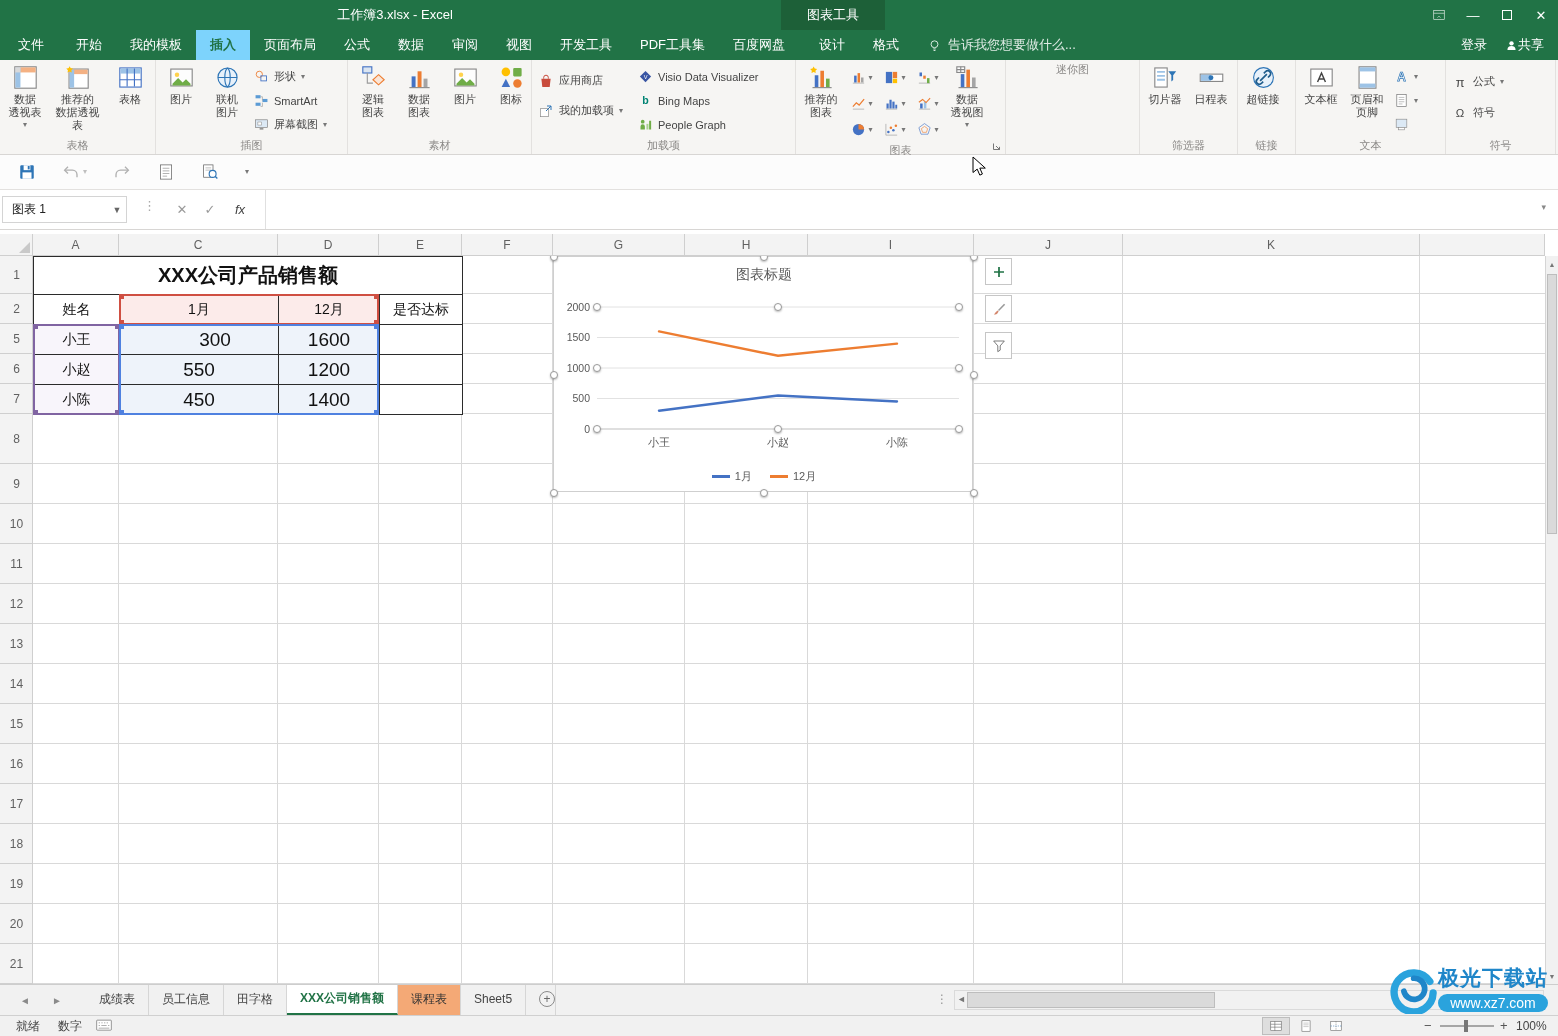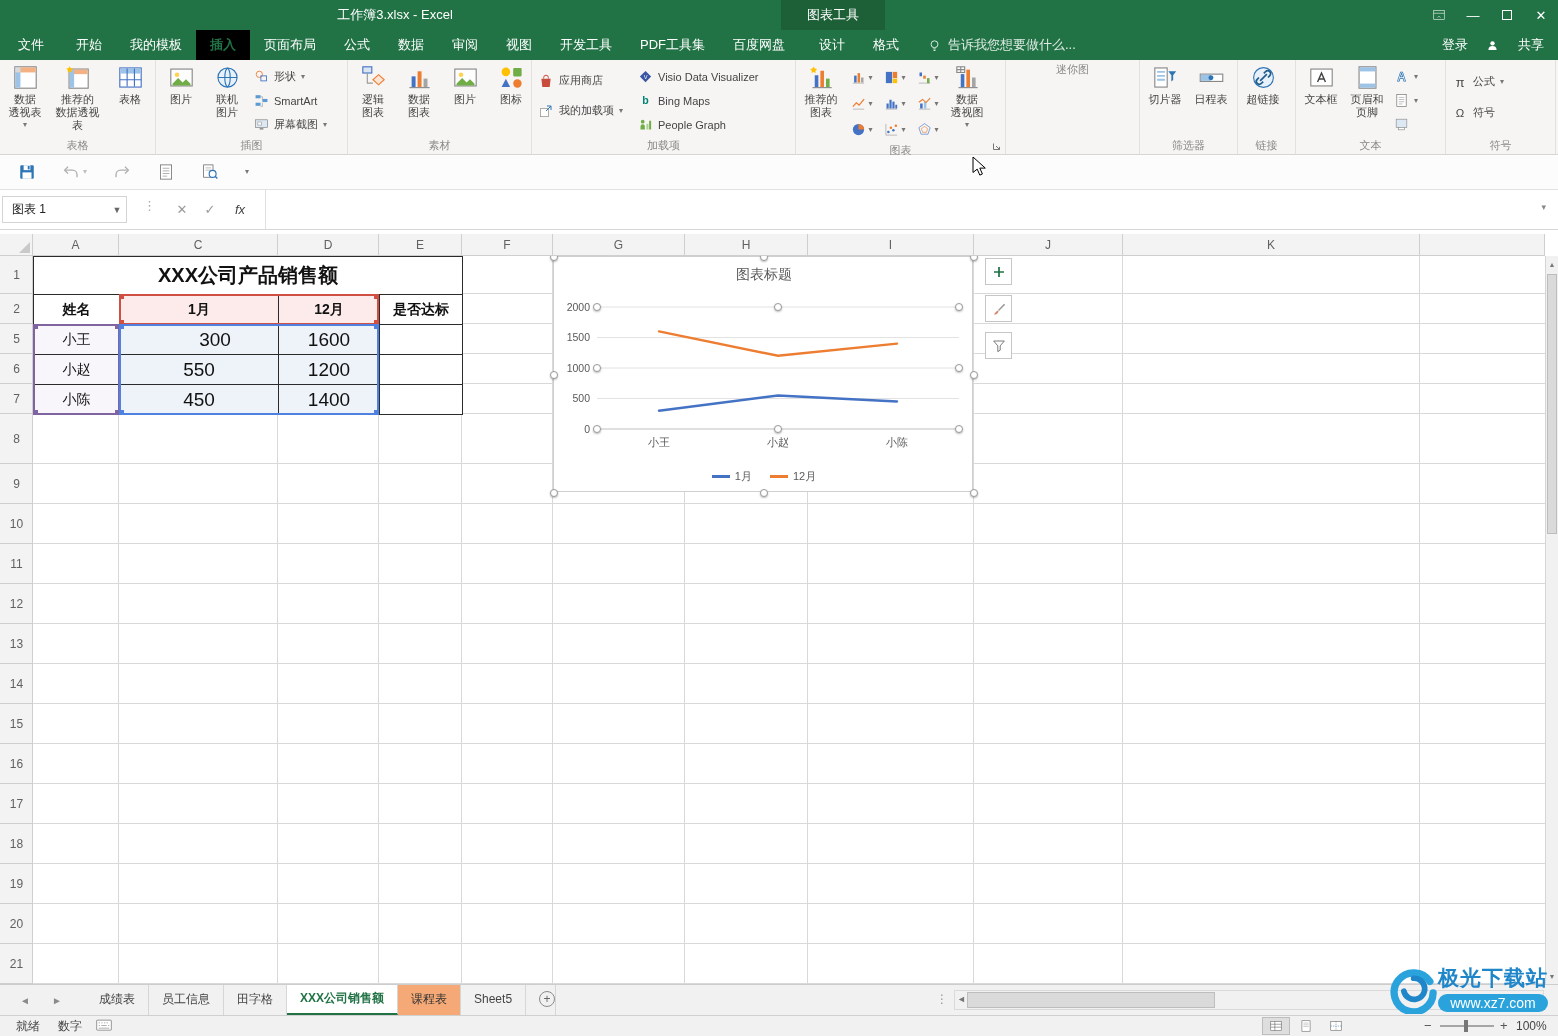--- a/index.html
+++ b/index.html
@@ -13,24 +13,24 @@
 .tb-title{position:absolute;left:250px;top:0;width:290px;height:30px;line-height:30px;text-align:center;font-size:13px;}
 .tb-context{position:absolute;left:781px;top:0;width:104px;height:30px;line-height:30px;text-align:center;background:#1d6038;font-size:13px;}
 .tb-controls{position:absolute;right:0;top:0;height:30px;display:flex;}
 .tb-btn{width:34px;height:30px;display:flex;align-items:center;justify-content:center;color:#fff;font-size:13px;}
 .maxbox{width:10px;height:10px;border:1px solid #fff;}
 
 
 .tabrow{position:absolute;left:0;top:30px;width:1558px;height:30px;background:#217346;display:flex;align-items:stretch;color:#fff;font-size:13px;}
 .rtab{padding:0 14px;line-height:30px;white-space:nowrap;}
 .rtab.file{padding:0 18px;}
-.rtab.active{background:#000000;color:#217346;font-weight:bold;}
+.rtab.active{background:#7dd3fc;color:#217346;font-weight:bold;}
 .tellme{display:flex;align-items:center;gap:6px;margin-left:14px;color:rgba(255,255,255,.85);}
 .tabrow-right{margin-left:auto;display:flex;align-items:center;gap:18px;padding-right:14px;}
-.share-btn{display:flex;align-items:center;gap:19px;}
+.share-btn{display:flex;align-items:center;gap:0;}
 
 
 .ribbon{position:absolute;left:0;top:60px;width:1558px;height:95px;background:#f6f5f3;border-bottom:1px solid #d8d6d4;display:flex;}
 .rgroup{position:relative;height:94px;border-right:1px solid #e3e1df;display:flex;flex-direction:column;padding:1px 2px 0 2px;}
 .rbody{flex:1;display:flex;align-items:flex-start;}
 .rlabel{height:17px;line-height:16px;text-align:center;color:#8a8886;font-size:11px;}
 .bb{min-width:46px;padding:3px 3px 0 3px;display:flex;flex-direction:column;align-items:center;gap:2px;}
 .bb .lbl{font-size:11px;line-height:13px;color:#444;text-align:center;white-space:pre-line;}
 .caret{font-size:8px;color:#777;line-height:8px;}
 .smallcol{display:flex;flex-direction:column;gap:3px;padding-top:5px;}
@@ -61,21 +61,21 @@
 .corner:after{content:"";position:absolute;right:2px;bottom:2px;border-left:11px solid transparent;border-bottom:11px solid #c9c9c9;}
 #colheads{position:absolute;left:33px;top:0;right:13px;height:22px;background:#f3f3f3;border-bottom:1px solid #cfcfcf;overflow:hidden;}
 .colhead{position:absolute;top:0;height:22px;line-height:22px;text-align:center;color:#616161;font-size:12px;border-right:1px solid #cfcfcf;}
 #rowheads{position:absolute;left:0;top:22px;width:33px;bottom:0;background:#f3f3f3;border-right:1px solid #cfcfcf;overflow:hidden;}
 .rowhead{position:absolute;left:0;width:33px;text-align:center;color:#616161;font-size:12px;border-bottom:1px solid #cfcfcf;display:flex;align-items:center;justify-content:center;}
 #gridbody{position:absolute;left:33px;top:22px;right:13px;height:728px;background:#fff;overflow:hidden;}
 .vline{position:absolute;top:0;height:728px;width:1px;background:#d9d9d9;}
 .hline{position:absolute;left:0;width:1512px;height:1px;background:#d9d9d9;}
 .tc{position:absolute;display:flex;align-items:center;justify-content:center;background:#fff;border:1px solid #2b2b2b;font-size:14px;color:#111;z-index:2;}
 .tc.title{font-size:20px;font-weight:bold;}
-.tc.th{font-weight:bold;}
+.tc.th{font-weight:normal;}
 .tc.val{font-size:19px;}
 .bg-red{background:#fcebea;}
 .bg-blue{background:#eef3fa;}
 .bg-purple{background:#f8f5fb;}
 .ovr{position:absolute;z-index:3;pointer-events:none;}
 .ovr .dot{position:absolute;width:5px;height:5px;}
 
 .chart{position:absolute;left:520px;top:0;width:420px;height:236px;background:#fff;border:1px solid #cfcfcf;z-index:5;}
 .chart-title{position:absolute;left:0;top:9px;width:420px;text-align:center;font-size:14px;color:#595959;}
 #chart-plot{position:absolute;left:0;top:0;width:420px;height:200px;}

